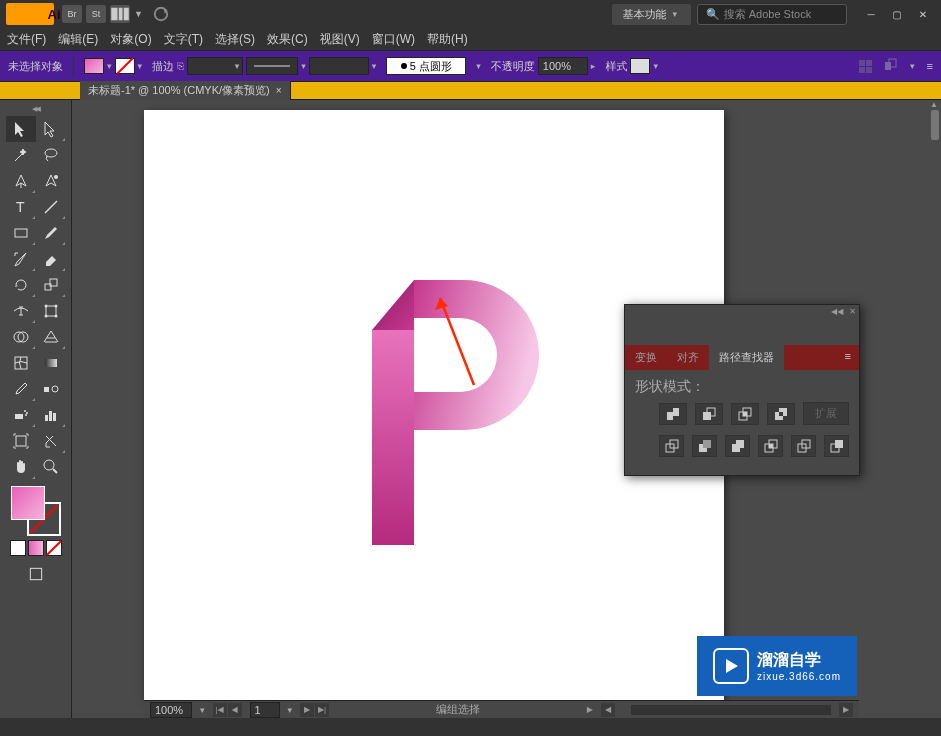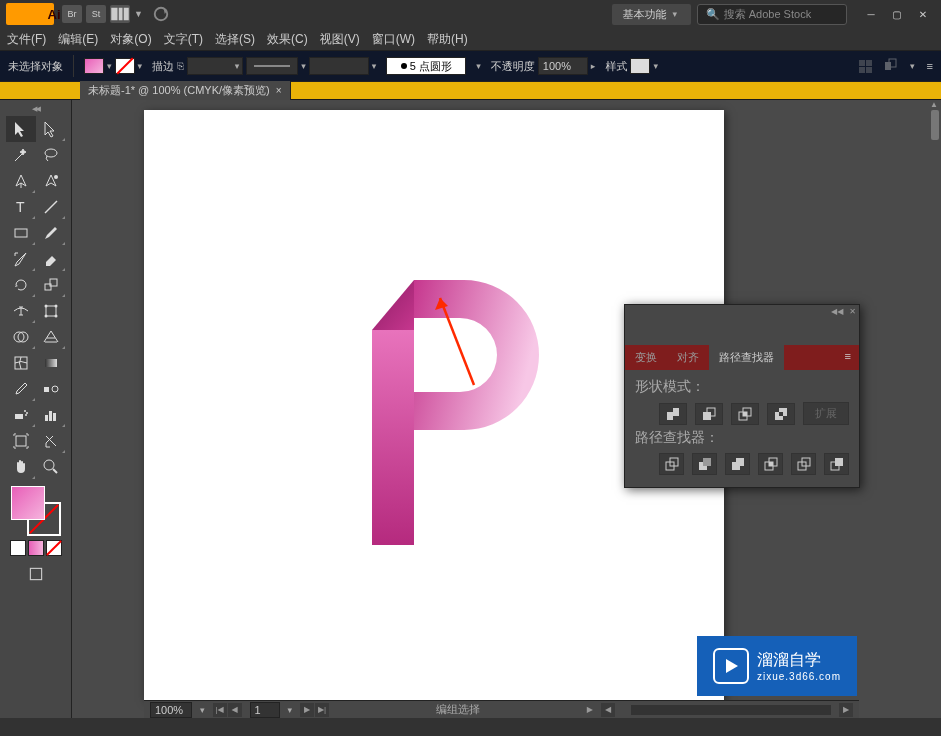--- a/index.html
+++ b/index.html
@@ -11,21 +11,21 @@
 .title-icon { width: 20px; height: 18px; background: #535353; border-radius: 2px; display: flex; align-items: center; justify-content: center; color: #ccc; font-size: 9px; }
 .title-right { margin-left: auto; display: flex; align-items: center; gap: 6px; }
 .workspace-dd { background: #474747; padding: 3px 14px 3px 10px; border-radius: 2px; font-size: 11px; cursor: pointer; display:flex; align-items:center; gap:6px; }
 .search-box { background: #262626; border: 1px solid #555; border-radius: 3px; padding: 2px 8px; font-size: 11px; color: #888; width: 150px; display: flex; align-items: center; gap: 4px; }
 .win-controls { display: flex; gap: 2px; margin-left: 6px; }
 .win-btn { width: 24px; height: 16px; display: flex; align-items: center; justify-content: center; cursor: pointer; color:#ccc; font-size:10px;}
 
 .menubar { height: 22px; background: #323232; display: flex; align-items: center; padding: 0 1px; gap: 0; }
 .menu-item { padding: 2px 6px; font-size: 12px; cursor: pointer; }
 
-.options-bar { height: 32px; background: #0f172a; border-top: 1px solid #222; border-bottom: 1px solid #222; display: flex; align-items: center; padding: 0 8px; gap: 10px; font-size: 11px; }
+.options-bar { height: 32px; background: #4c1d95; border-top: 1px solid #222; border-bottom: 1px solid #222; display: flex; align-items: center; padding: 0 8px; gap: 10px; font-size: 11px; }
 .opt-sep { width:1px; height:22px; background:#333; }
 .swatch-fill { width: 20px; height: 16px; background: linear-gradient(135deg,#e85fb8,#f5b3dd); border:1px solid #222; cursor:pointer; }
 .swatch-stroke { width: 20px; height: 16px; background: #fff; position:relative; border:1px solid #222; cursor:pointer;}
 .swatch-stroke::after { content:''; position:absolute; width:22px; height:2px; background:red; transform:rotate(-45deg); top:6px; left:-2px;}
 .opt-input { background:#333; border:1px solid #222; color:#ccc; padding:2px 4px; width:50px; font-size:11px; }
 .opt-dropdown { background:#333; border:1px solid #222; width:56px; height:18px; display:flex;align-items:center;justify-content:flex-end;padding-right:3px;cursor:pointer;}
 .small-dd { font-size:9px; color:#aaa;}
 .brush-preview { width:52px; height:18px; background:#333; border:1px solid #222; display:flex;align-items:center;justify-content:center;cursor:pointer;}
 .brush-preview span{width:36px;height:2px;background:#888;}
 .variable-width { background:#fff; width:80px;height:18px;border:1px solid #222;display:flex;align-items:center;justify-content:center;gap:3px;cursor:pointer;color:#000;}
@@ -67,36 +67,36 @@
 
 .floating-panel { position:absolute; left:552px; top:204px; width:236px; background:#474747; border:1px solid #222; box-shadow:2px 2px 10px rgba(0,0,0,0.6); font-size:11px;}
 .fp-titlebar { height:12px; background:#474747; display:flex; justify-content:flex-end; align-items:center; padding-right:3px; gap:6px;}
 .fp-titlebar span{font-size:8px;cursor:pointer;color:#999;}
 .fp-tabs { display:flex; background:#7f1d1d;margin-top:28px;}
 .fp-tab { padding:5px 10px; cursor:pointer; color:#999;}
 .fp-tab.active { background:#474747; color:#ccc;}
 .fp-menu { margin-left:auto; padding:5px 8px; cursor:pointer;}
 .fp-content { padding:8px 10px;}
 .fp-label { font-size:14px; color:#aaa; margin-bottom:6px;}
-.fp-row { display:flex; gap:8px; align-items:center; margin-bottom:4px;padding-left:24px;}
+.fp-row { display:flex; gap:8px; align-items:center; margin-bottom:10px;padding-left:24px;}
 .pf-btn { width:28px; height:22px; border:1px solid #333; background:#3a3a3a; display:flex;align-items:center;justify-content:center;cursor:pointer;}
 .pf-btn svg { width:16px;height:16px;}
 .expand-btn { flex:1; background:#3a3a3a; border:1px solid #333; color:#666; text-align:center; padding:3px; cursor:pointer;}
 
 .statusbar { height:18px; background:#474747; border-top:1px solid #222; display:flex; align-items:center; padding:0 6px; gap:8px; font-size:11px; position:absolute; bottom:0; left:72px; right:82px;}
 .status-input { background:#333; border:1px solid #222; color:#ccc; padding:1px 4px; width:42px; font-size:11px;}
 .nav-btns { display:flex; gap:1px;}
 .nav-btn { width:14px; height:14px; background:#3a3a3a; display:flex;align-items:center;justify-content:center;cursor:pointer;font-size:8px;color:#999;}
 .status-label { color:#aaa; margin:7px auto;}
 .status-scroll { flex:0 0 200px; height:10px; background:#333; position:relative; margin-left:8px;}
 
 .watermark { position:absolute; right:84px; bottom:22px; width:160px; height:60px; background:#1560b8; display:flex; align-items:center; justify-content:center; gap:8px; color:#fff; padding:8px;}
 .watermark-logo { width:36px;height:36px; border:2px solid #fff; border-radius:6px; display:flex;align-items:center;justify-content:center;}
 .watermark-text { display:flex; flex-direction:column;}
-.watermark-text .big{font-size:16px;font-weight:normal;}
+.watermark-text .big{font-size:16px;font-weight:bold;}
 .watermark-text .small{font-size:10px;letter-spacing:1px;}
 
 
 .p-art { position:absolute; left:210px; top:160px; width:200px; height:280px;}
 .arrow-annot { position:absolute; left:290px; top:180px; width:50px; height:100px;}
 </style>
 </head>
 <body>
 
 <div class="titlebar">
@@ -516,21 +516,20 @@
                 <rect x="6" y="6" width="4" height="4" fill="#ccc"></rect>
               </svg>
             </div>
           <div class="pf-btn">
               <svg viewBox="0 0 16 16">
                 <path d="M2 6 h4 v-4 h8 v8 h-4 v4 h-8 z M6 6 h4 v4 h-4 z" fill="#ccc" fill-rule="evenodd"></path>
               </svg>
             </div>
           <div class="expand-btn">扩展</div>
         </div>
-        <div class="fp-label">路径查找器：</div>
         <div class="fp-row">
           <div class="pf-btn">
               <svg viewBox="0 0 16 16">
                 <rect x="2" y="6" width="8" height="8" stroke="#ccc" fill="none"></rect>
                 <rect x="6" y="2" width="8" height="8" stroke="#ccc" fill="none"></rect>
               </svg>
             </div>
           <div class="pf-btn">
               <svg viewBox="0 0 16 16">
                 <rect x="2" y="6" width="8" height="8" fill="#ccc"></rect>

